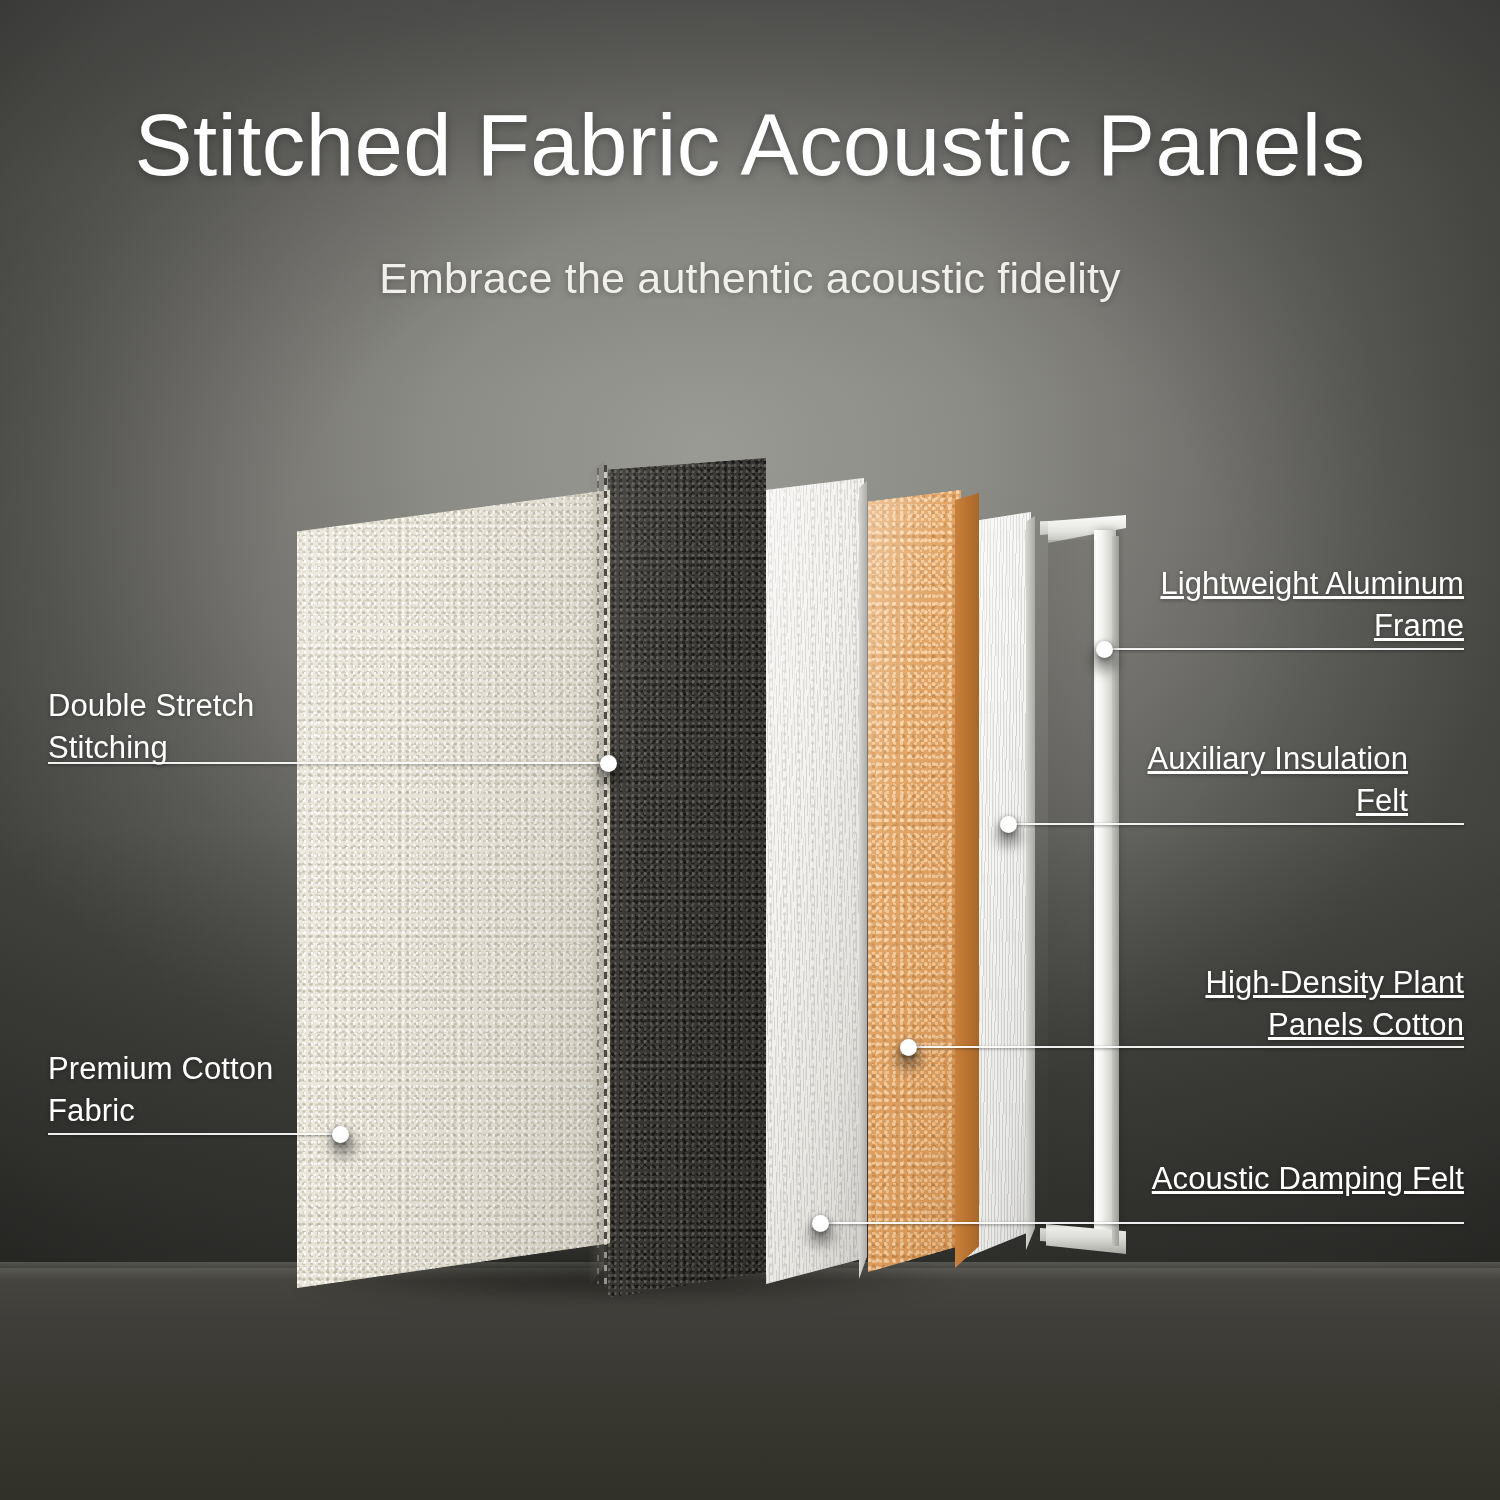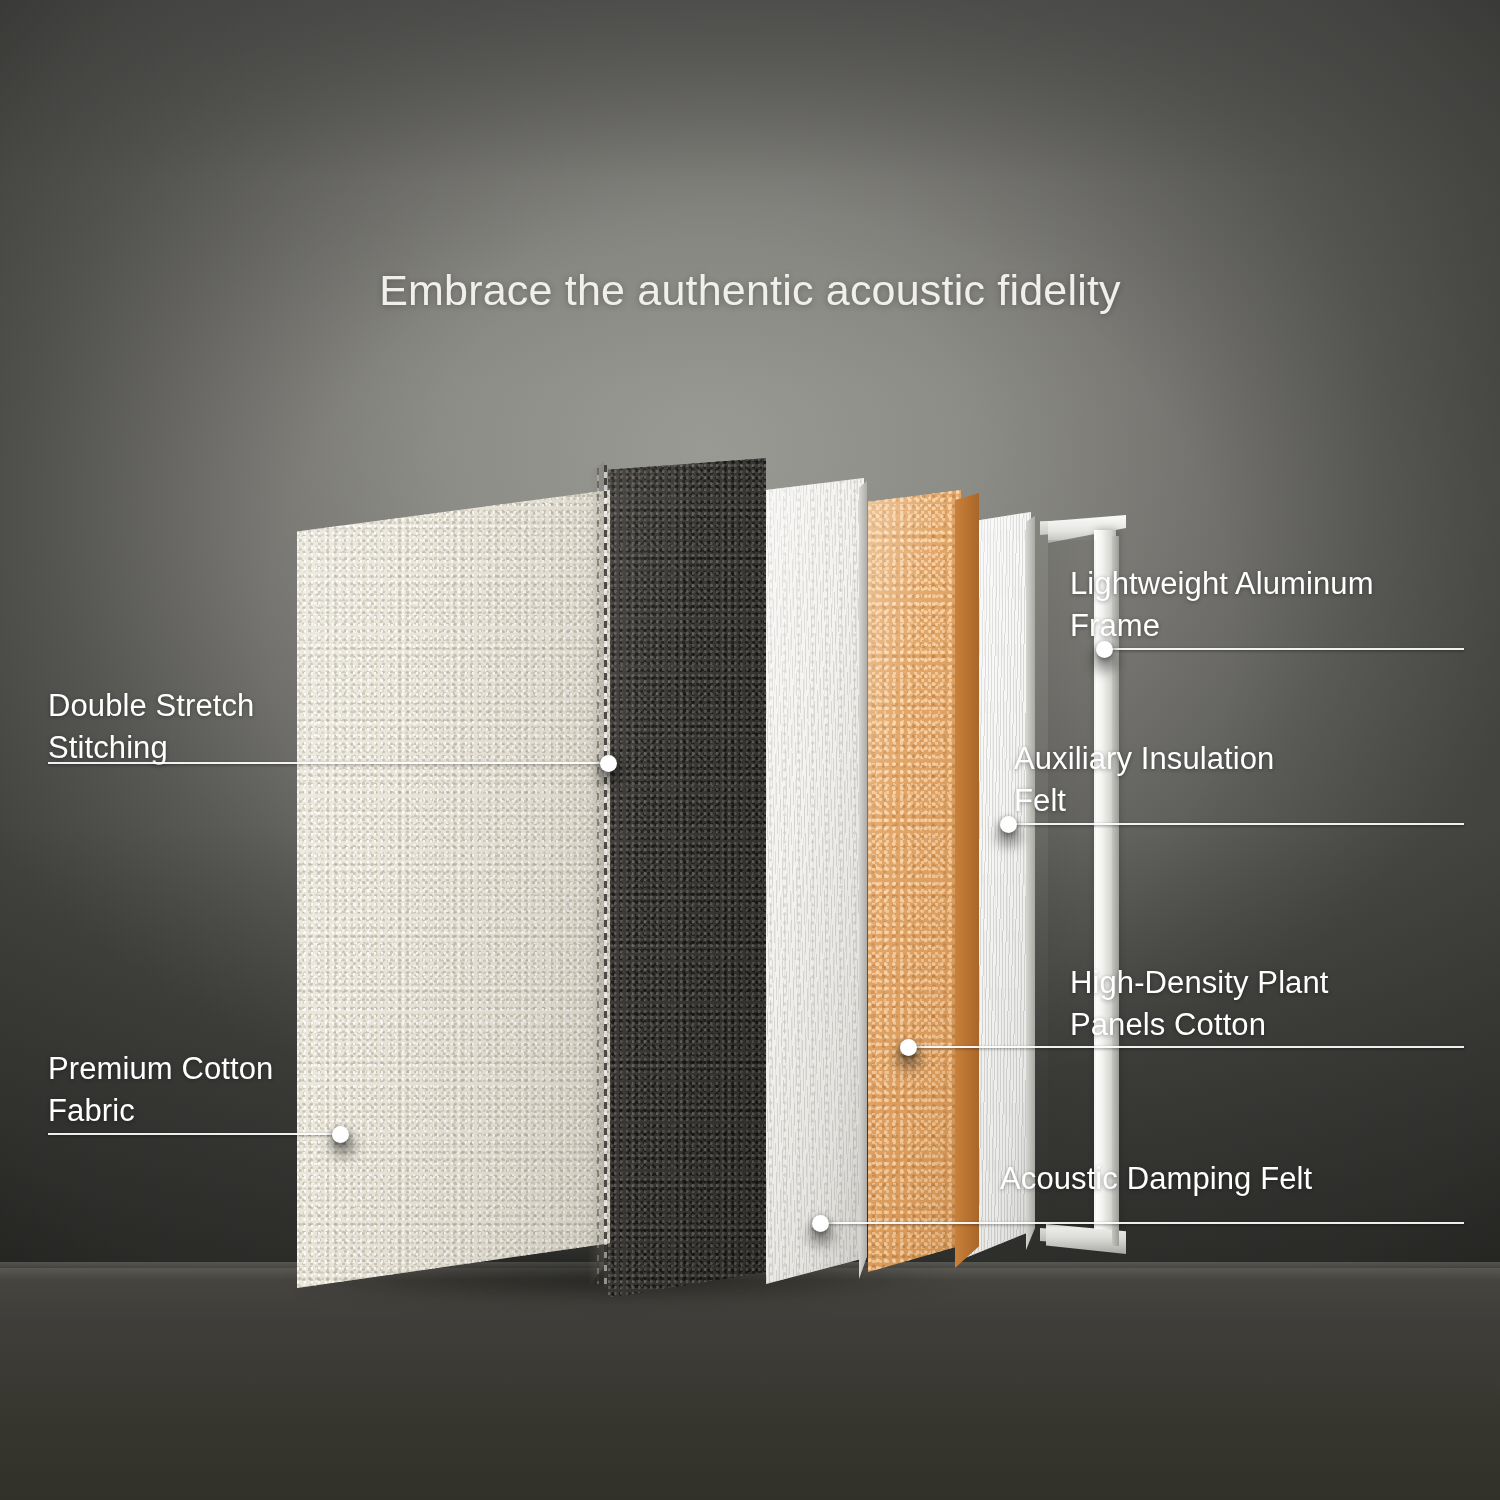--- a/index.html
+++ b/index.html
@@ -177,21 +177,21 @@
   .c-text{
     position:absolute;
     color:#ffffff;
     font-size:31px;
     line-height:42px;
     font-weight:400;
     letter-spacing:0.1px;
     text-shadow:0 1px 4px rgba(0,0,0,0.38);
     white-space:pre-line;
   }
-  .c-text.right{ text-align:left; }
+  .c-text.right{ text-align:right;text-decoration:underline; }
   .c-text.left{ text-align:left; }
 
   
   #title{
     position:absolute; left:0; right:0; top:95px;
     text-align:center;
     color:#ffffff;
     font-size:87px;
     font-weight:400;
     letter-spacing:0.4px;
@@ -200,34 +200,34 @@
   }
   #subtitle{
     position:absolute; left:0; right:0; top:250px;
     text-align:center;
     color:#f0efec;
     font-size:43px;
     font-weight:400;
     letter-spacing:0.2px;
     line-height:56px;
     text-shadow:0 1px 6px rgba(0,0,0,0.28);
-    margin-top:12px;
   }
 </style>
 </head>
 <body>
 
 <div id="stage">
 
   <div class="bg-base"></div>
   <div class="bg-vign"></div>
   <div class="bg-vign2"></div>
   <div class="floor"></div>
   <div class="floor-top"></div>
 
+  <h1 id="title">Stitched Fabric Acoustic Panels</h1>
   <p id="subtitle">Embrace the authentic acoustic fidelity</p>
 
   <div id="stack">
 
     <div class="floor-shadow"></div>
 
     <div>
 
       <div class="frame-part" style="left:1040px; top:519px; width:72px; height:16px;
                   background:linear-gradient(to bottom,#ededeb,#c9c9c5);

